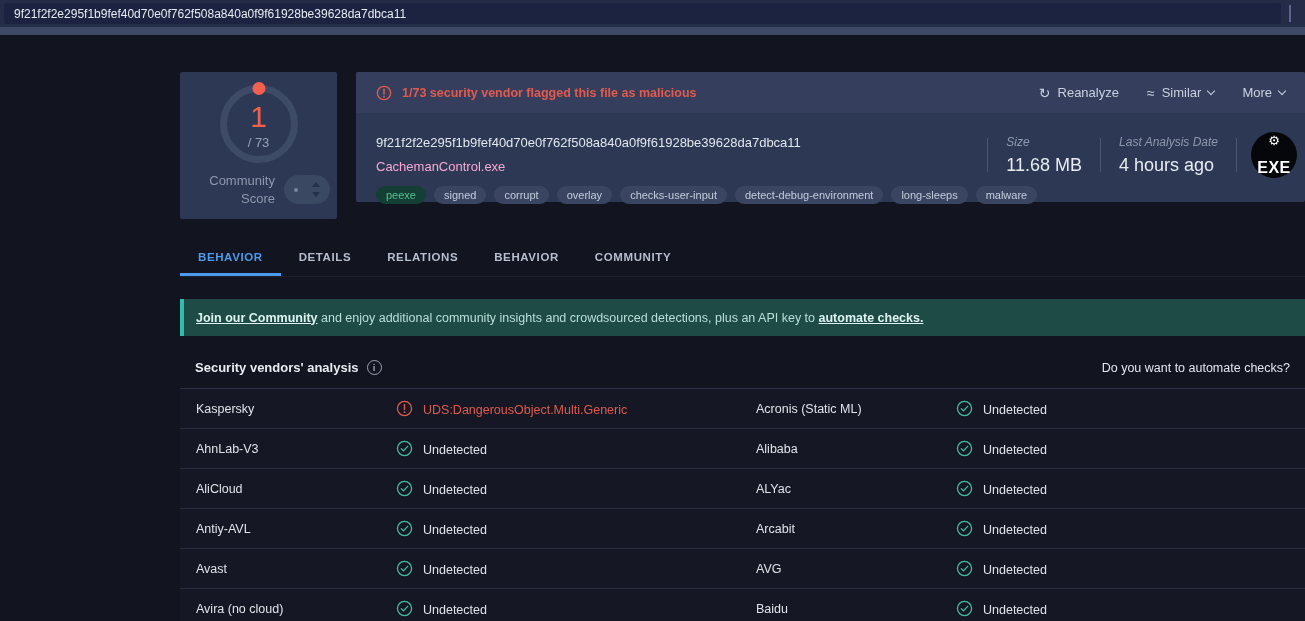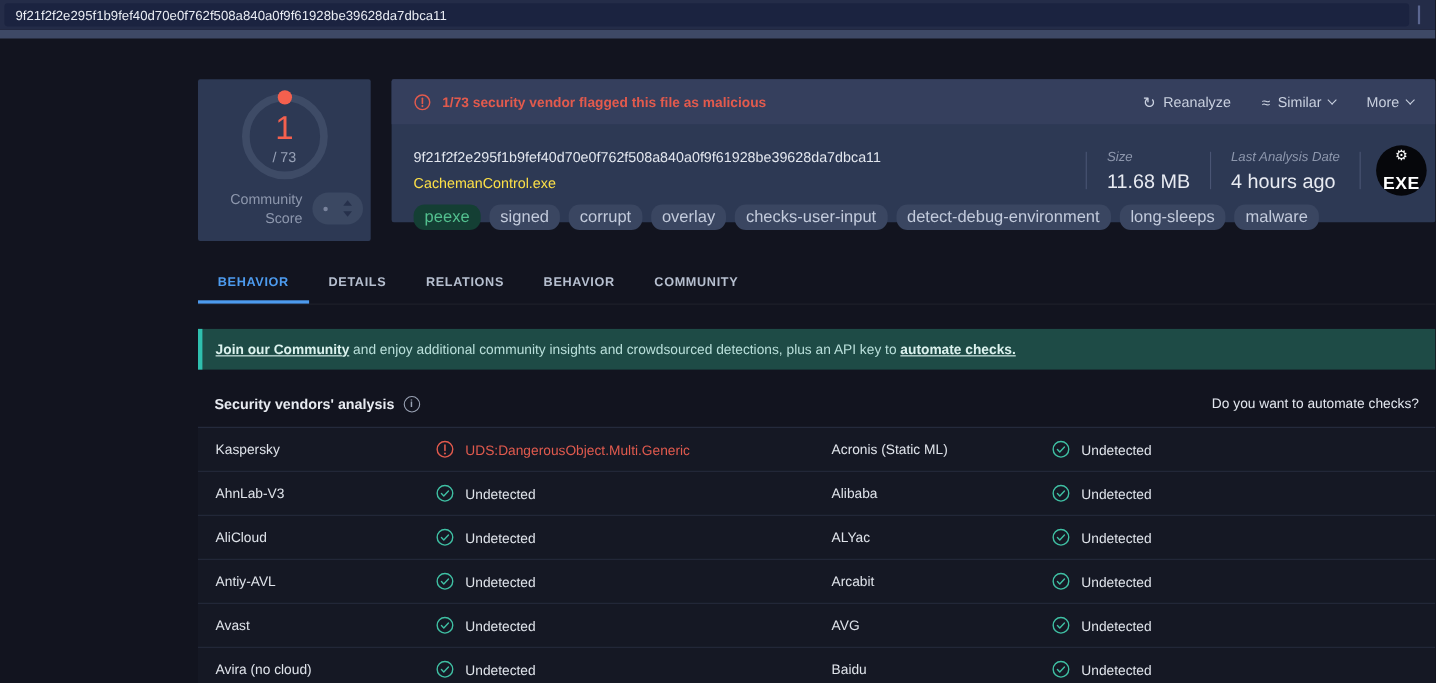--- a/index.html
+++ b/index.html
@@ -52,23 +52,23 @@
     justify-content: space-between; padding: 0 20px; border-radius: 2px 2px 0 0;
   }
   .alert-left { display: flex; align-items: center; gap: 10px; color: #e25a4d; font-weight: bold; font-size: 12.5px; }
   .alert-actions { display: flex; align-items: center; gap: 28px; color: #c9d0df; font-size: 13px; }
   .action-btn { display: flex; align-items: center; gap: 7px; cursor: pointer; }
   .action-glyph { font-size: 14px; line-height: 1; }
   .chev { width: 6px; height: 6px; border-right: 1.5px solid #c9d0df; border-bottom: 1.5px solid #c9d0df; transform: rotate(45deg); margin-top: -3px; }
 
   .file-body { padding: 22px 0 0 20px; }
   .file-hash { color: #e2e6ee; font-size: 13px; }
-  .file-name { color: #fde047; font-size: 13px; margin-top: 9px; }
+  .file-name { color: #f9a8d4; font-size: 13px; margin-top: 9px; }
   .tag-row { display: flex; gap: 8px; margin-top: 12px; }
-  .tag { background: #3a4661; color: #c3cbdc; font-size: 15px; padding: 3px 10px; border-radius: 10px; cursor: pointer; }
+  .tag { background: #3a4661; color: #c3cbdc; font-size: 11px; padding: 3px 10px; border-radius: 10px; cursor: pointer; }
   .tag-green { background: #143f34; color: #53c08f; }
 
   .file-meta { position: absolute; right: 8px; top: 60px; display: flex; align-items: center; }
   .meta-div { width: 1px; height: 34px; background: #4a5574; }
   .meta-block { padding: 0 18px; }
   .meta-label { color: #8d97ad; font-size: 12px; font-style: italic; }
   .meta-value { color: #e8ebf2; font-size: 18px; margin-top: 6px; }
   .exe-badge {
     width: 46px; height: 46px; background: #06070b; border-radius: 50%;
     color: #fff; display: flex; flex-direction: column; align-items: center;
@@ -90,21 +90,21 @@
   
   .community-banner {
     margin-top: 22px; background: #1e4b46; border-left: 4px solid #2fbfae;
     height: 37px; display: flex; align-items: center; padding-left: 12px;
     color: #b9dfda; font-size: 12.5px;
   }
   .banner-link { color: #ddf3ef; font-weight: bold; text-decoration: underline; cursor: pointer; }
 
   
   .vendors-header {
-    margin-top: 24px; display: flex; align-items: flex-start; justify-content: space-between;
+    margin-top: 24px; display: flex; align-items: center; justify-content: space-between;
     padding: 0 15px 13px 15px; border-bottom: 1px solid #2a3044; gap: 16px;
   }
   .vh-left { display: flex; align-items: center; gap: 8px; color: #e8ebf1; font-size: 13px; font-weight: bold; }
   .info-icon {
     width: 15px; height: 15px; border-radius: 50%; border: 1.2px solid #9aa3b5;
     color: #9aa3b5; font-size: 9.5px; display: flex; align-items: center;
     justify-content: center; font-weight: bold; cursor: pointer;
   }
   .vh-right { color: #e2e6ee; font-size: 12.5px; }
 

